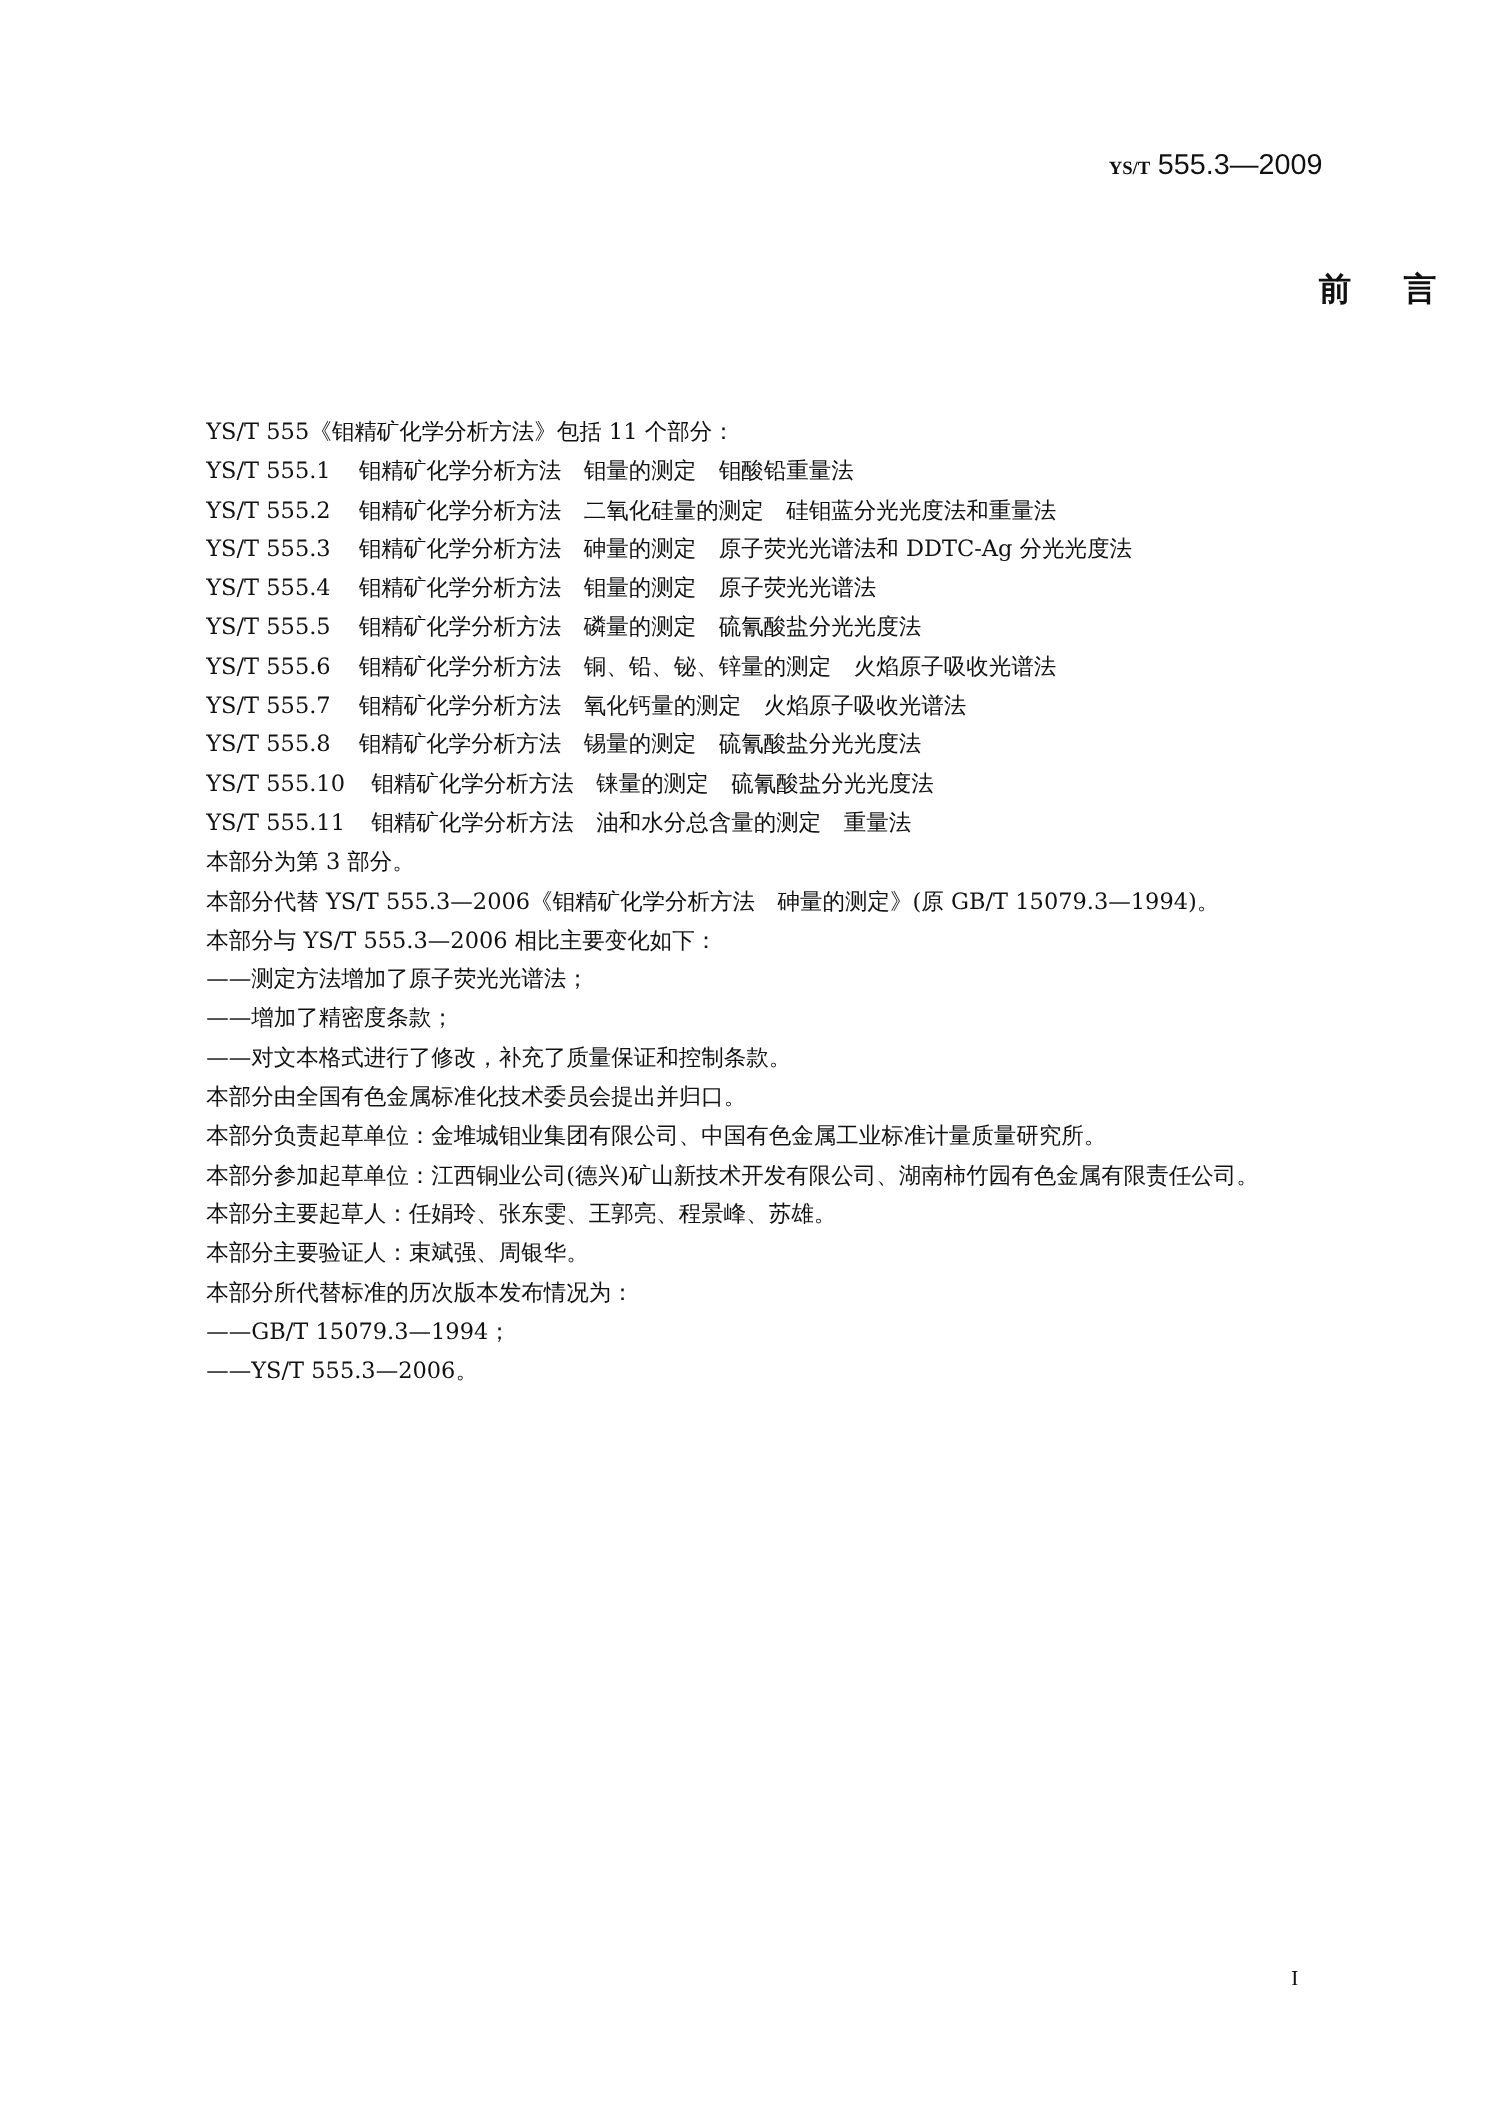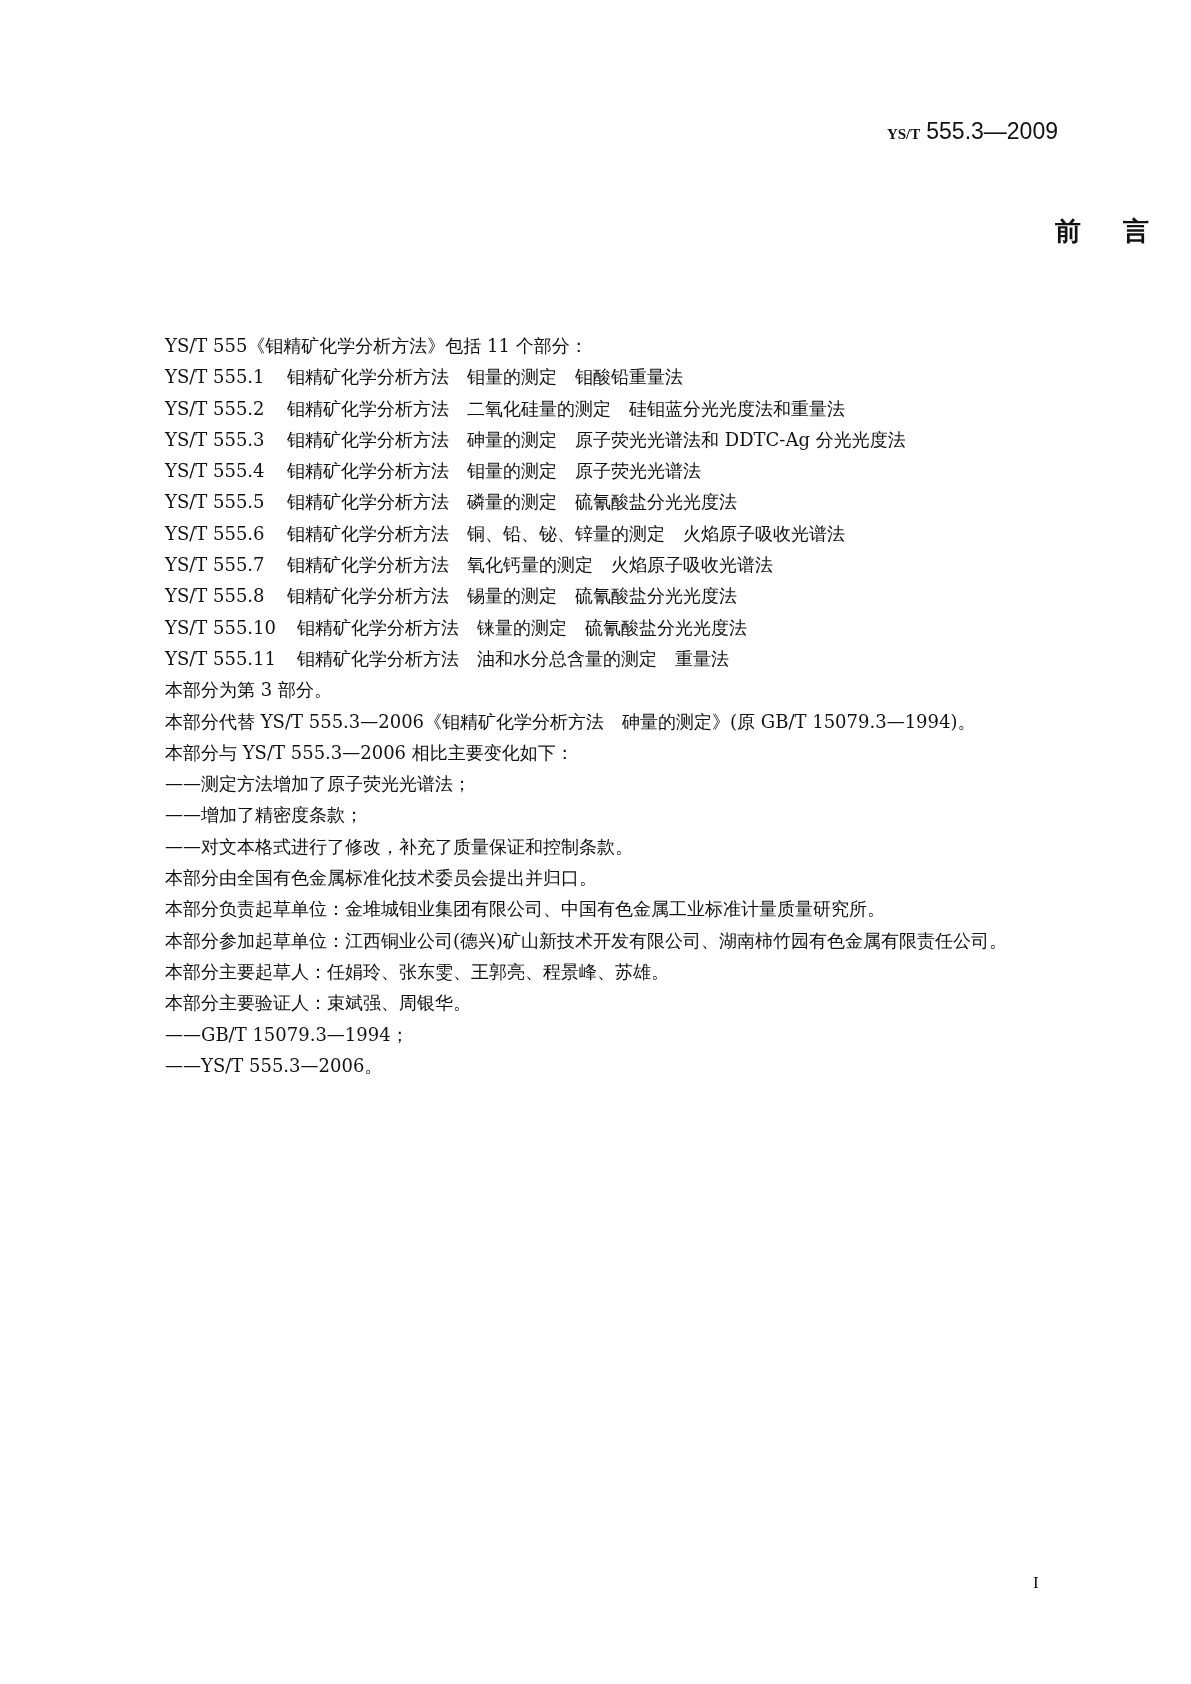--- a/index.html
+++ b/index.html
@@ -112,17 +112,18 @@
   <div class="line">本部分代替 YS/T 555.3—2006《钼精矿化学分析方法　砷量的测定》(原 GB/T 15079.3—1994)。</div>
   <div class="line">本部分与 YS/T 555.3—2006 相比主要变化如下：</div>
   <div class="line dash">——测定方法增加了原子荧光光谱法；</div>
   <div class="line dash">——增加了精密度条款；</div>
   <div class="line dash">——对文本格式进行了修改，补充了质量保证和控制条款。</div>
   <div class="line">本部分由全国有色金属标准化技术委员会提出并归口。</div>
   <div class="line">本部分负责起草单位：金堆城钼业集团有限公司、中国有色金属工业标准计量质量研究所。</div>
   <div class="line wrap">本部分参加起草单位：江西铜业公司(德兴)矿山新技术开发有限公司、湖南柿竹园有色金属有限责任公司。</div>
   <div class="line">本部分主要起草人：任娟玲、张东雯、王郭亮、程景峰、苏雄。</div>
   <div class="line">本部分主要验证人：束斌强、周银华。</div>
+  <div class="line">本部分所代替标准的历次版本发布情况为：</div>
   <div class="line dash">——GB/T 15079.3—1994；</div>
   <div class="line dash">——YS/T 555.3—2006。</div>
 </div>
 
 <div class="page-number">I</div>
 
 </body></html>

